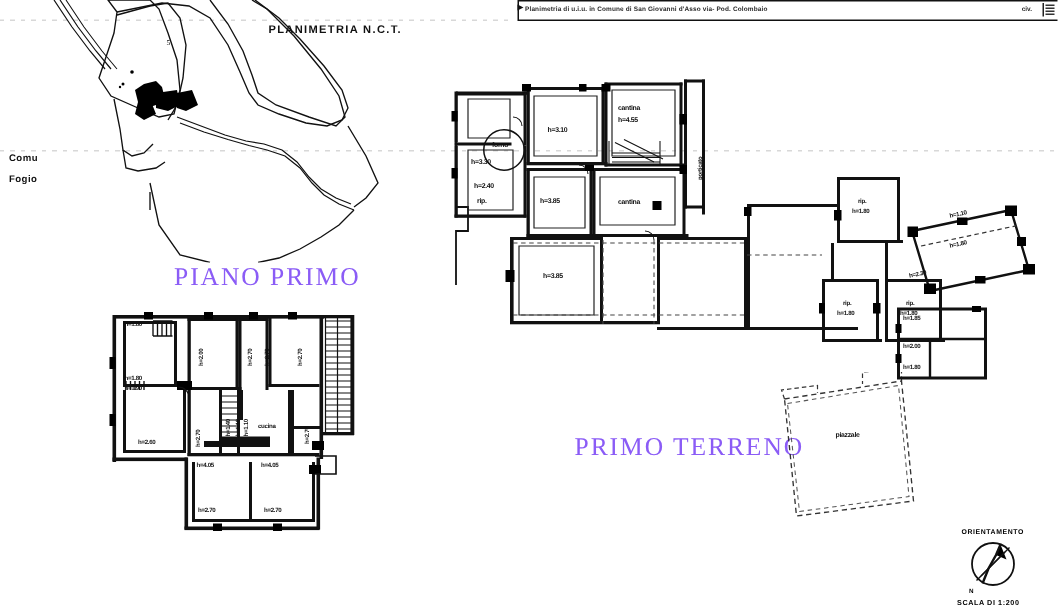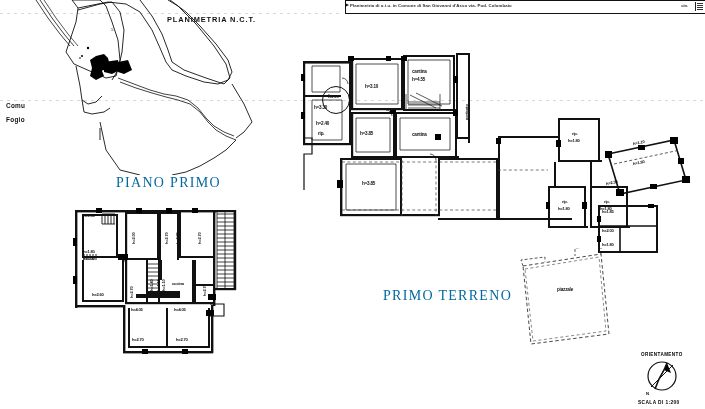--- a/index.html
+++ b/index.html
@@ -25,23 +25,23 @@
   #hdrtick i{position:absolute;left:1px;width:6px;height:1px;background:#333;}
   .hdrarrow{position:absolute;left:-1px;top:1.5px;width:0;height:0;
             border-top:2.4px solid transparent;border-bottom:2.4px solid transparent;
             border-left:4px solid #111;}
 
   
   .seam{position:absolute;height:1px;background:repeating-linear-gradient(to right,#d8d8d8 0 3px,transparent 3px 7px);}
 
   
   .bigtitle{position:absolute;font-family:"Liberation Serif", serif;
-            font-size:14px;letter-spacing:1.3px;color:#0369a1;white-space:nowrap;}
+            font-size:17px;letter-spacing:1.3px;color:#8b5cf6;white-space:nowrap;}
   .mapcap{position:absolute;font-family:"Liberation Sans", sans-serif;font-weight:bold;
-          font-size:7.4px;letter-spacing:0.9px;color:#111;white-space:nowrap;}
+          font-size:7.4px;letter-spacing:0.9px;color:#111;white-space:nowrap;margin-left:12px;}
   .leftcap{position:absolute;font-family:"Liberation Sans", sans-serif;font-weight:bold;
            font-size:6.4px;letter-spacing:0.3px;color:#111;white-space:nowrap;}
 
   
   #orient{position:absolute;left:633px;top:352px;width:70px;height:55px;}
   #orient .cap{position:absolute;left:8px;top:0;font-size:4.6px;font-weight:bold;letter-spacing:0.4px;}
   #orient .scl{position:absolute;left:5px;top:48px;font-size:4.8px;font-weight:bold;letter-spacing:0.4px;}
   #orient .nlet{position:absolute;left:13px;top:39px;font-size:4.2px;font-weight:bold;}
   #compass{position:absolute;left:12px;top:7px;width:34px;height:34px;}
 

